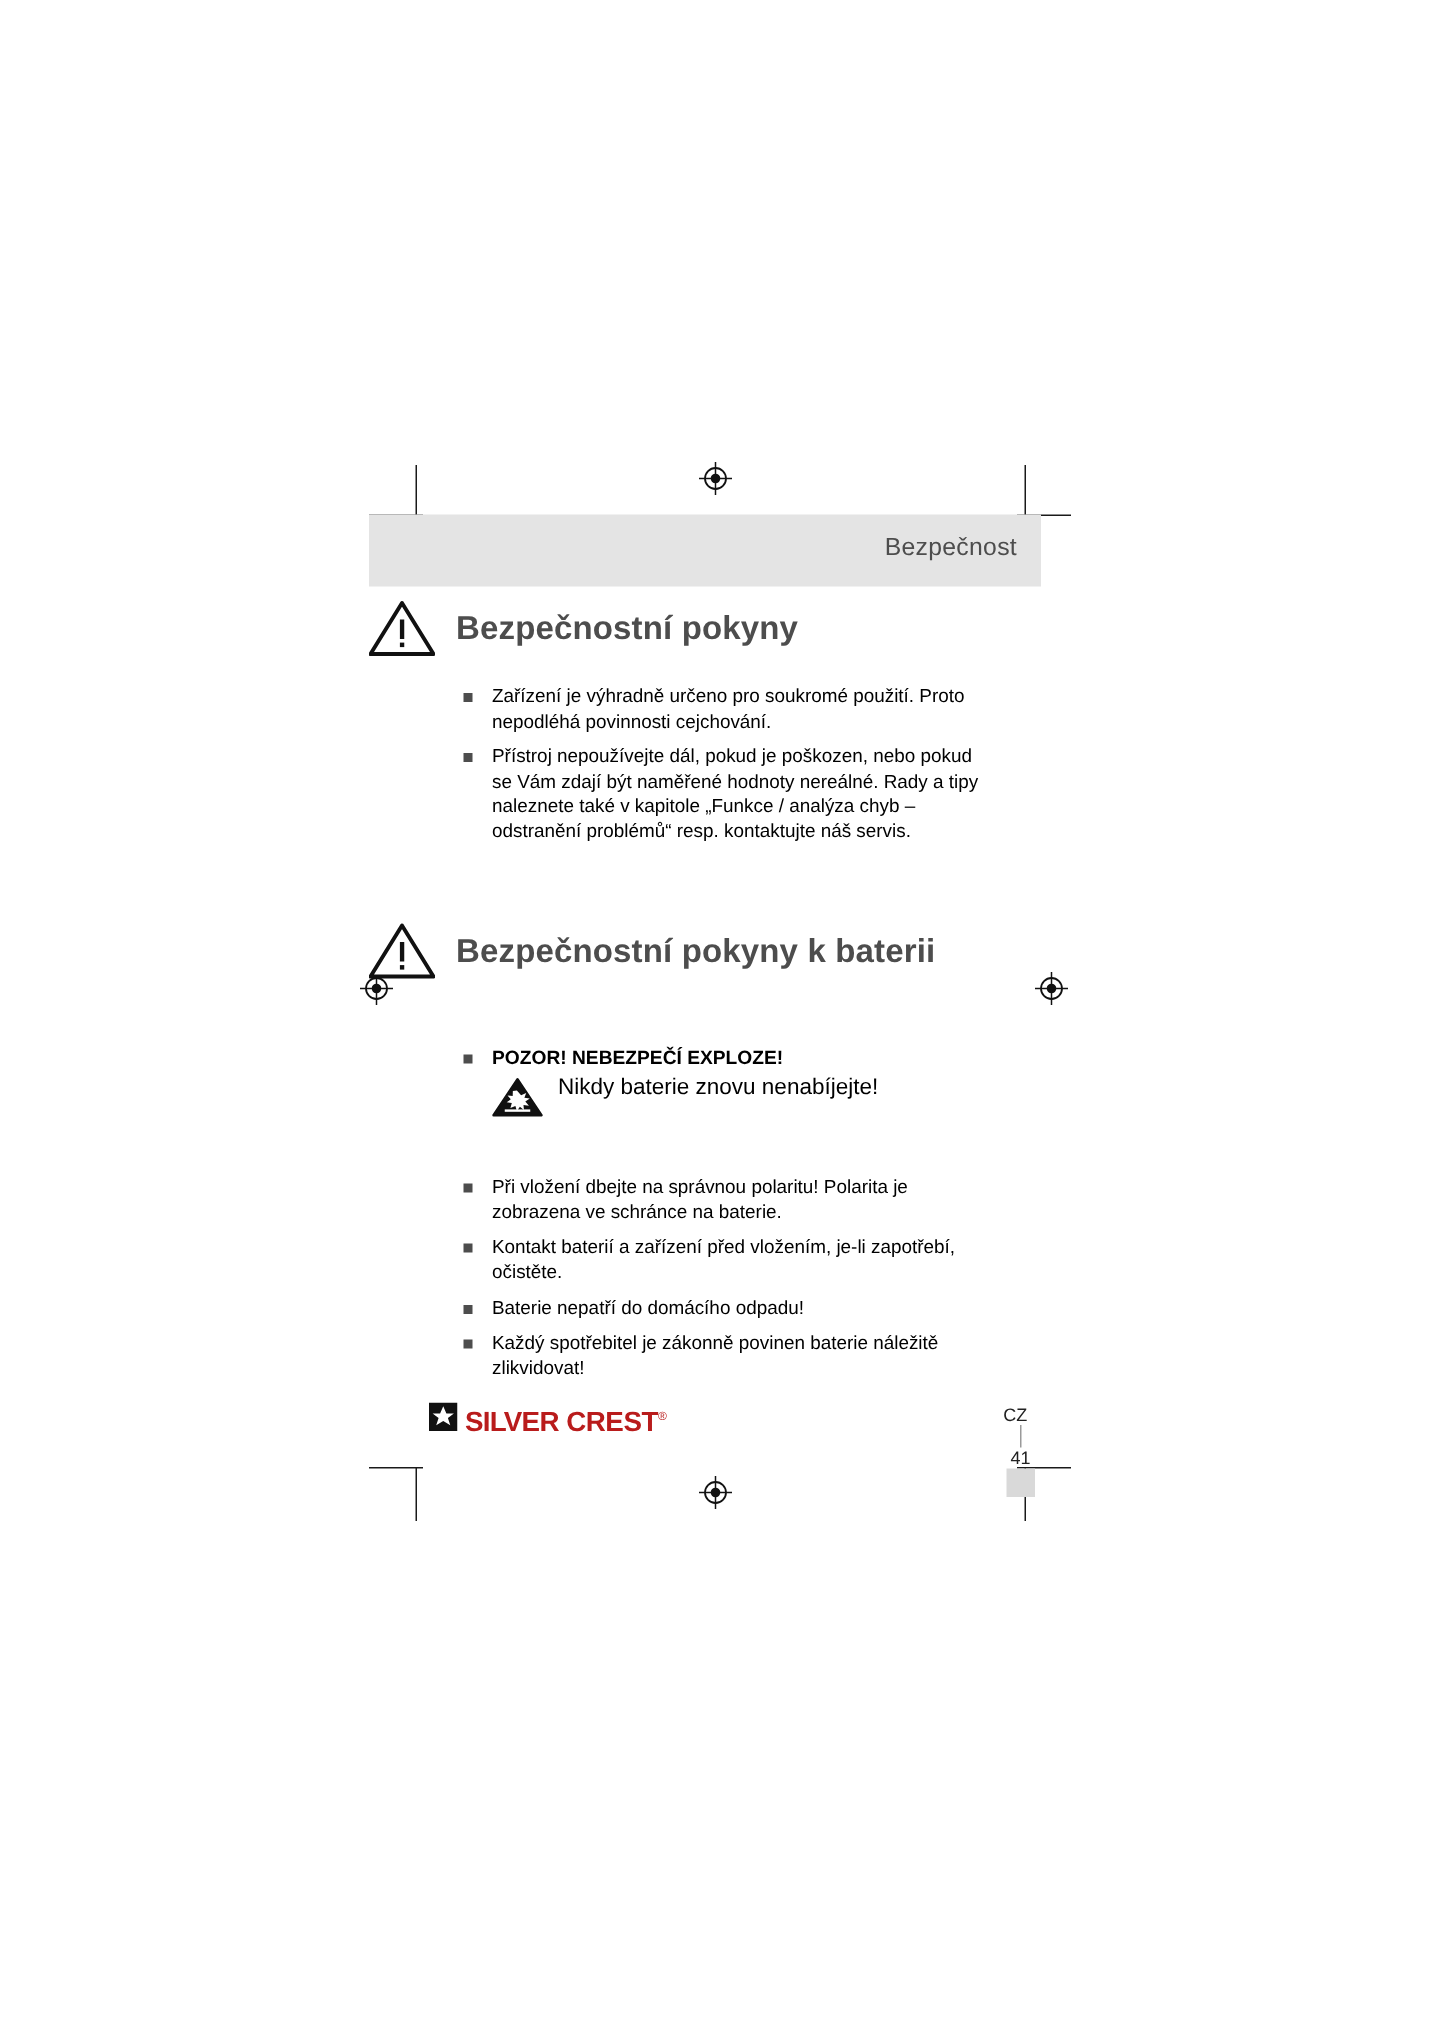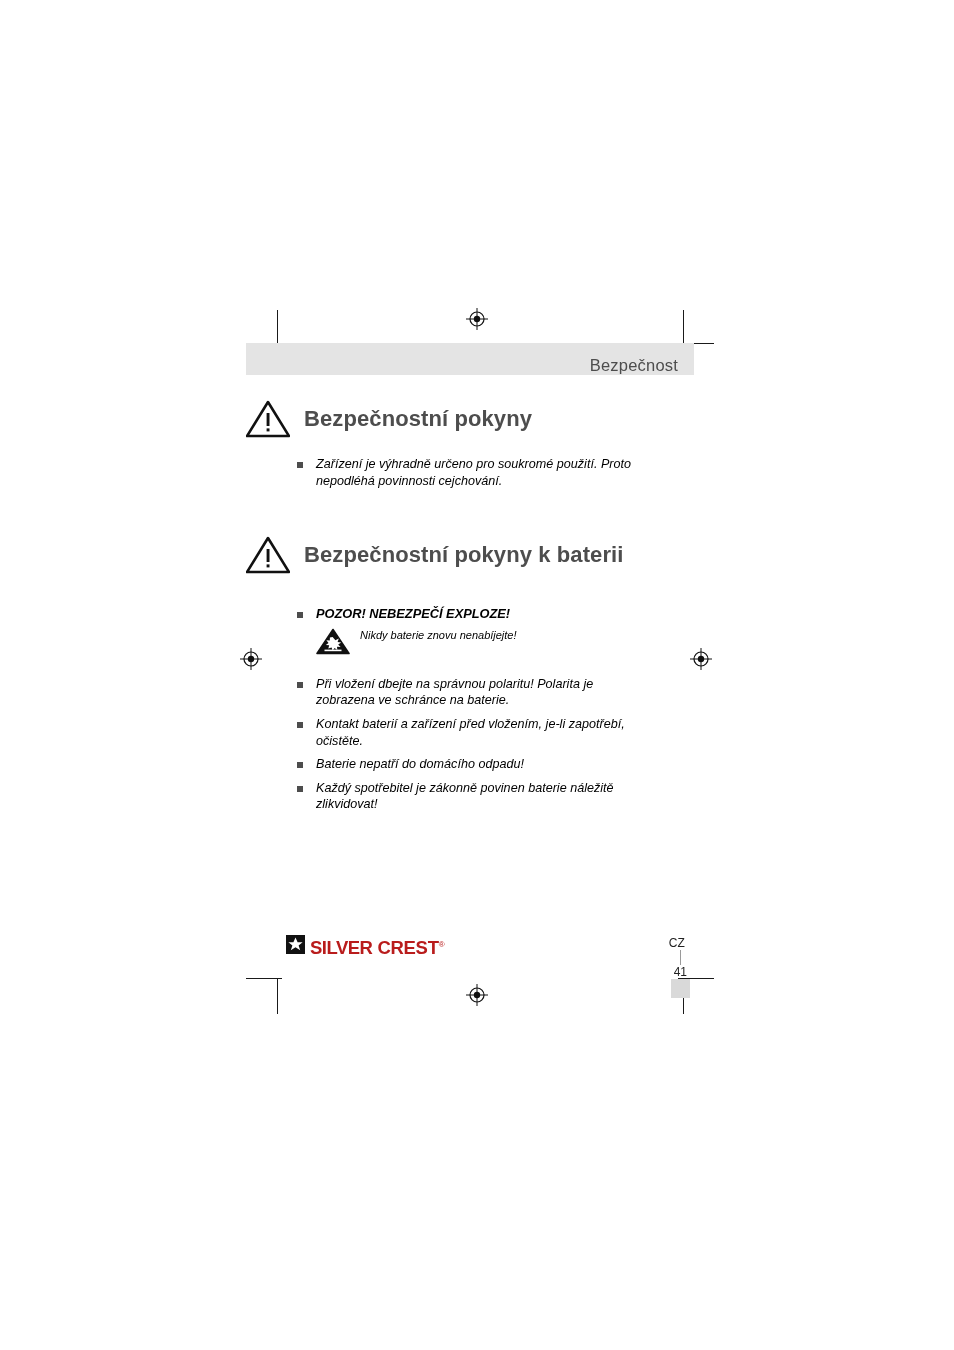--- a/index.html
+++ b/index.html
@@ -38,21 +38,21 @@
     height: 22px;
   }
   .reg-mark svg { display: block; }
 
   
   .header-band {
     position: absolute;
     left: 246px;
     top: 343px;
     width: 448px;
-    height: 32px;
+    height: 48px;
     background: #e4e4e4;
   }
   .header-title {
     position: absolute;
     right: 16px;
     top: 13px;
     font-size: 16.5px;
     color: #4d4d4d;
     letter-spacing: 0.2px;
     white-space: nowrap;
@@ -85,23 +85,22 @@
   .section-title {
     font-size: 22px;
     font-weight: bold;
     color: #4d4d4d;
     letter-spacing: 0.1px;
   }
 
   
   ul.bullets {
     list-style: none;
-    margin: 0;
+    margin: 12px;
     padding: 0 0 0 70px;
-    font-style: italic;
   }
   ul.bullets li {
     position: relative;
     font-size: 12.6px;
     line-height: 16.6px;
     color: #000;
     margin-bottom: 7px;
     padding-left: 0;
     max-width: 330px;
   }
@@ -131,21 +130,21 @@
     gap: 10px;
   }
   .explode-icon {
     width: 34px;
     height: 27px;
     flex: 0 0 auto;
     margin-top: 1px;
   }
   .explode-icon svg { display: block; }
   .explode-text {
-    font-size: 11px;
+    font-size: 15px;
     line-height: 16.6px;
   }
 
   .gap-lg { height: 40px; }
   .gap-md { height: 14px; }
 
   
   .footer {
     position: absolute;
     left: 246px;
@@ -262,20 +261,21 @@
           <svg width="44" height="38" viewBox="0 0 44 38">
             <polygon points="22,2 43,36 1,36" fill="#ffffff" stroke="#111111" stroke-width="2.6" stroke-linejoin="round"></polygon>
             <rect x="20.6" y="13" width="2.9" height="13" fill="#111111"></rect>
             <rect x="20.6" y="28.4" width="2.9" height="3" fill="#111111"></rect>
           </svg>
         </div>
         <div class="section-title">Bezpečnostní pokyny</div>
       </div>
       <ul class="bullets">
         <li>Zařízení je výhradně určeno pro soukromé použití. Proto nepodléhá povinnosti cejchování.</li>
+        <li>Přístroj nepoužívejte dál, pokud je poškozen, nebo pokud se Vám zdají být naměřené hodnoty nereálné. Rady a tipy naleznete také v kapitole „Funkce / analýza chyb – odstranění problémů“ resp. kontaktujte náš servis.</li>
       </ul>
     </div>
 
     <div class="gap-lg"></div>
 
     <div class="section">
       <div class="section-head">
         <div class="warn-tri">
           <svg width="44" height="38" viewBox="0 0 44 38">
             <polygon points="22,2 43,36 1,36" fill="#ffffff" stroke="#111111" stroke-width="2.6" stroke-linejoin="round"></polygon>

